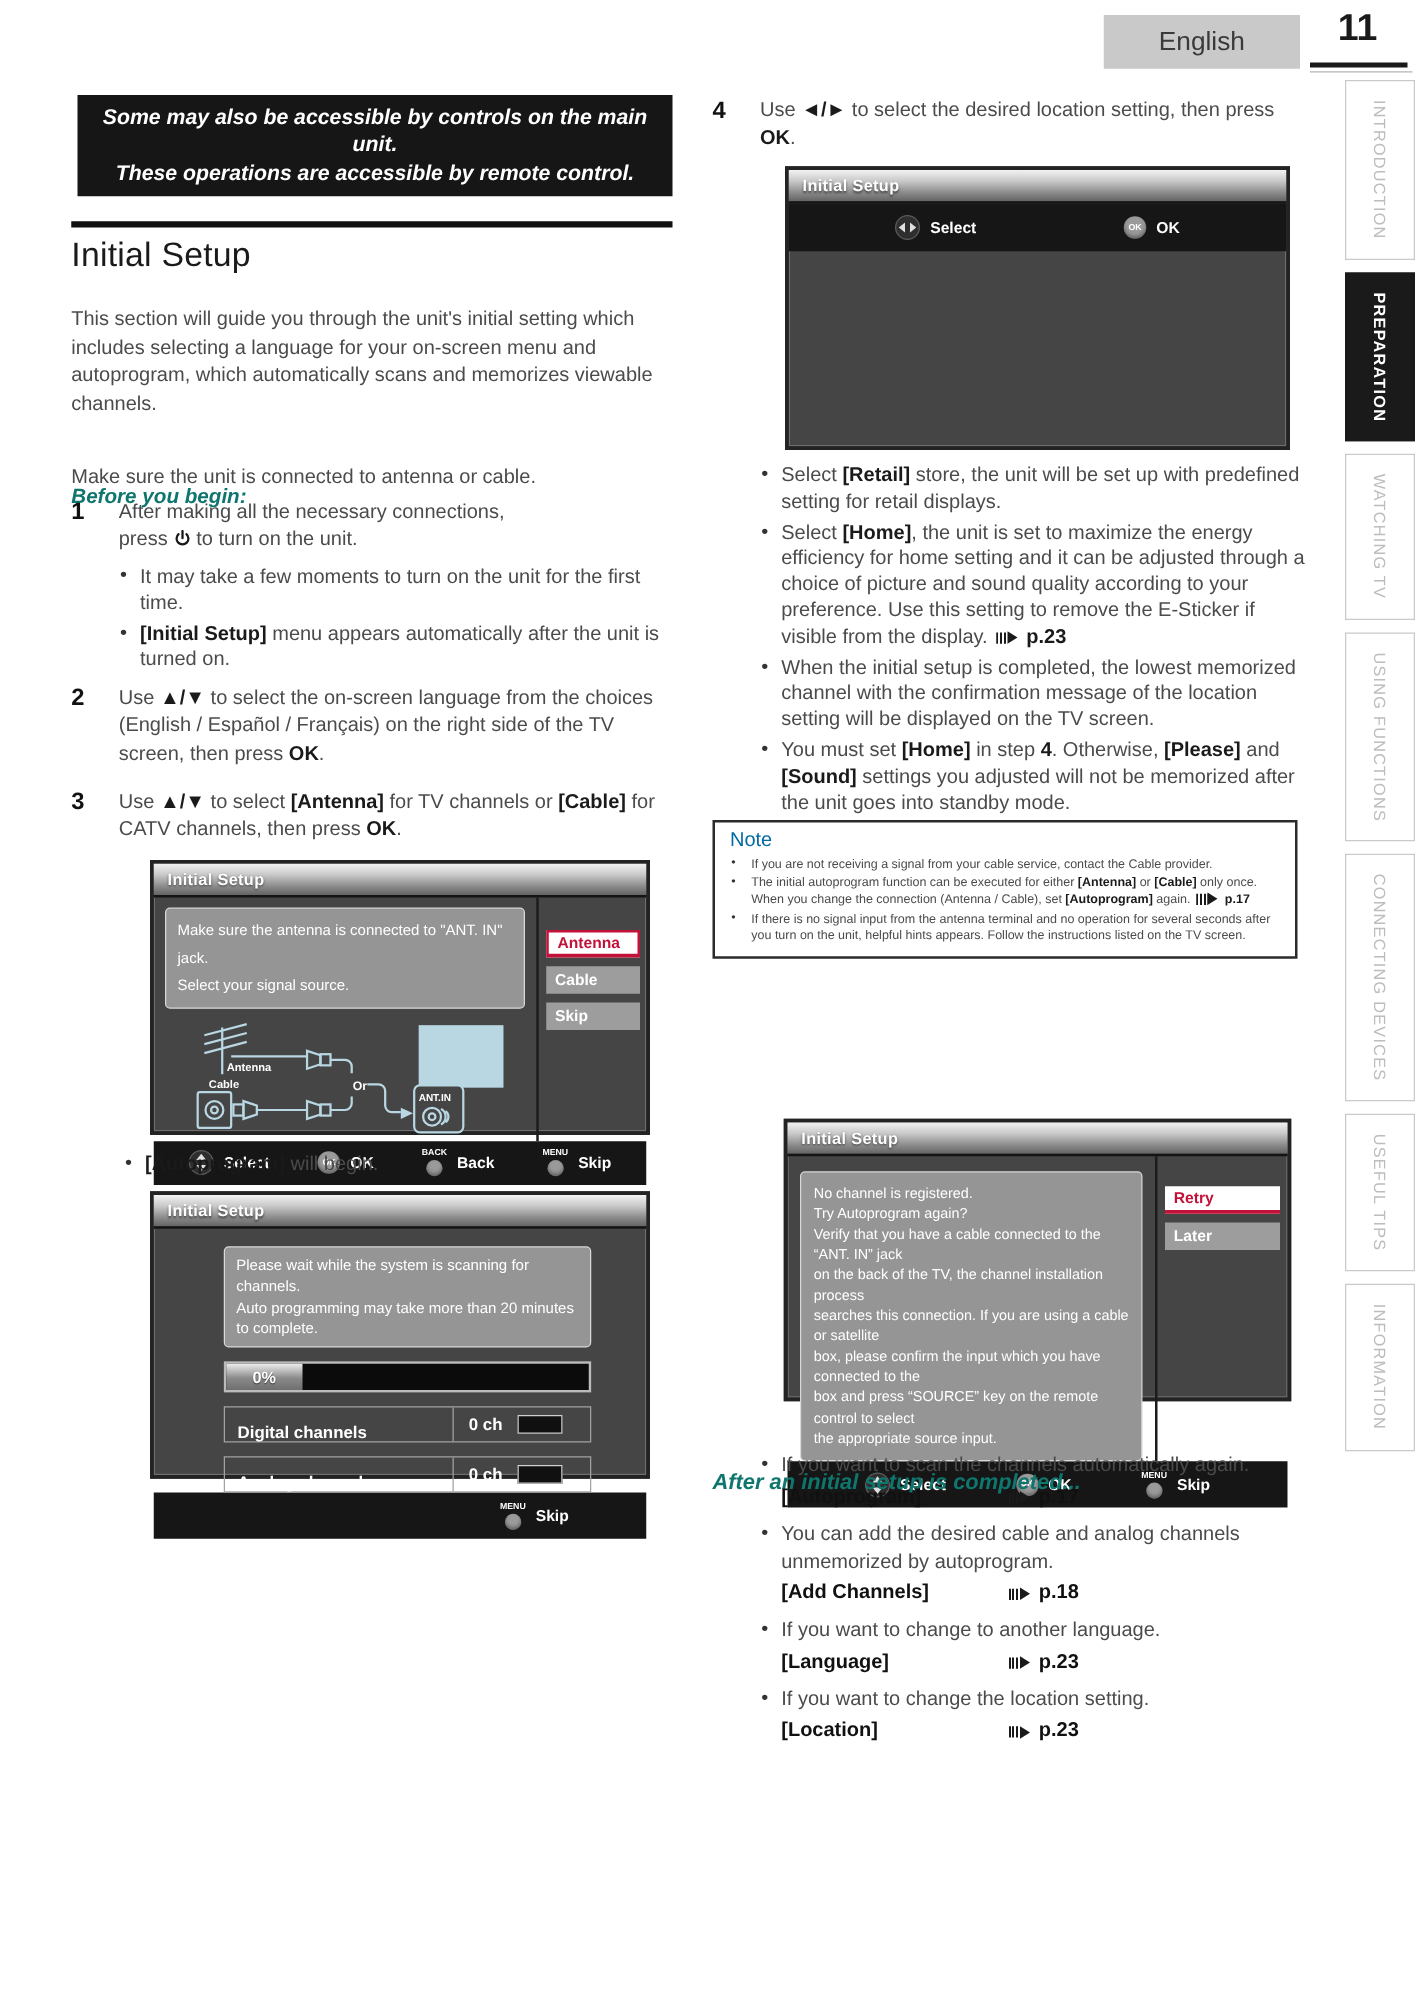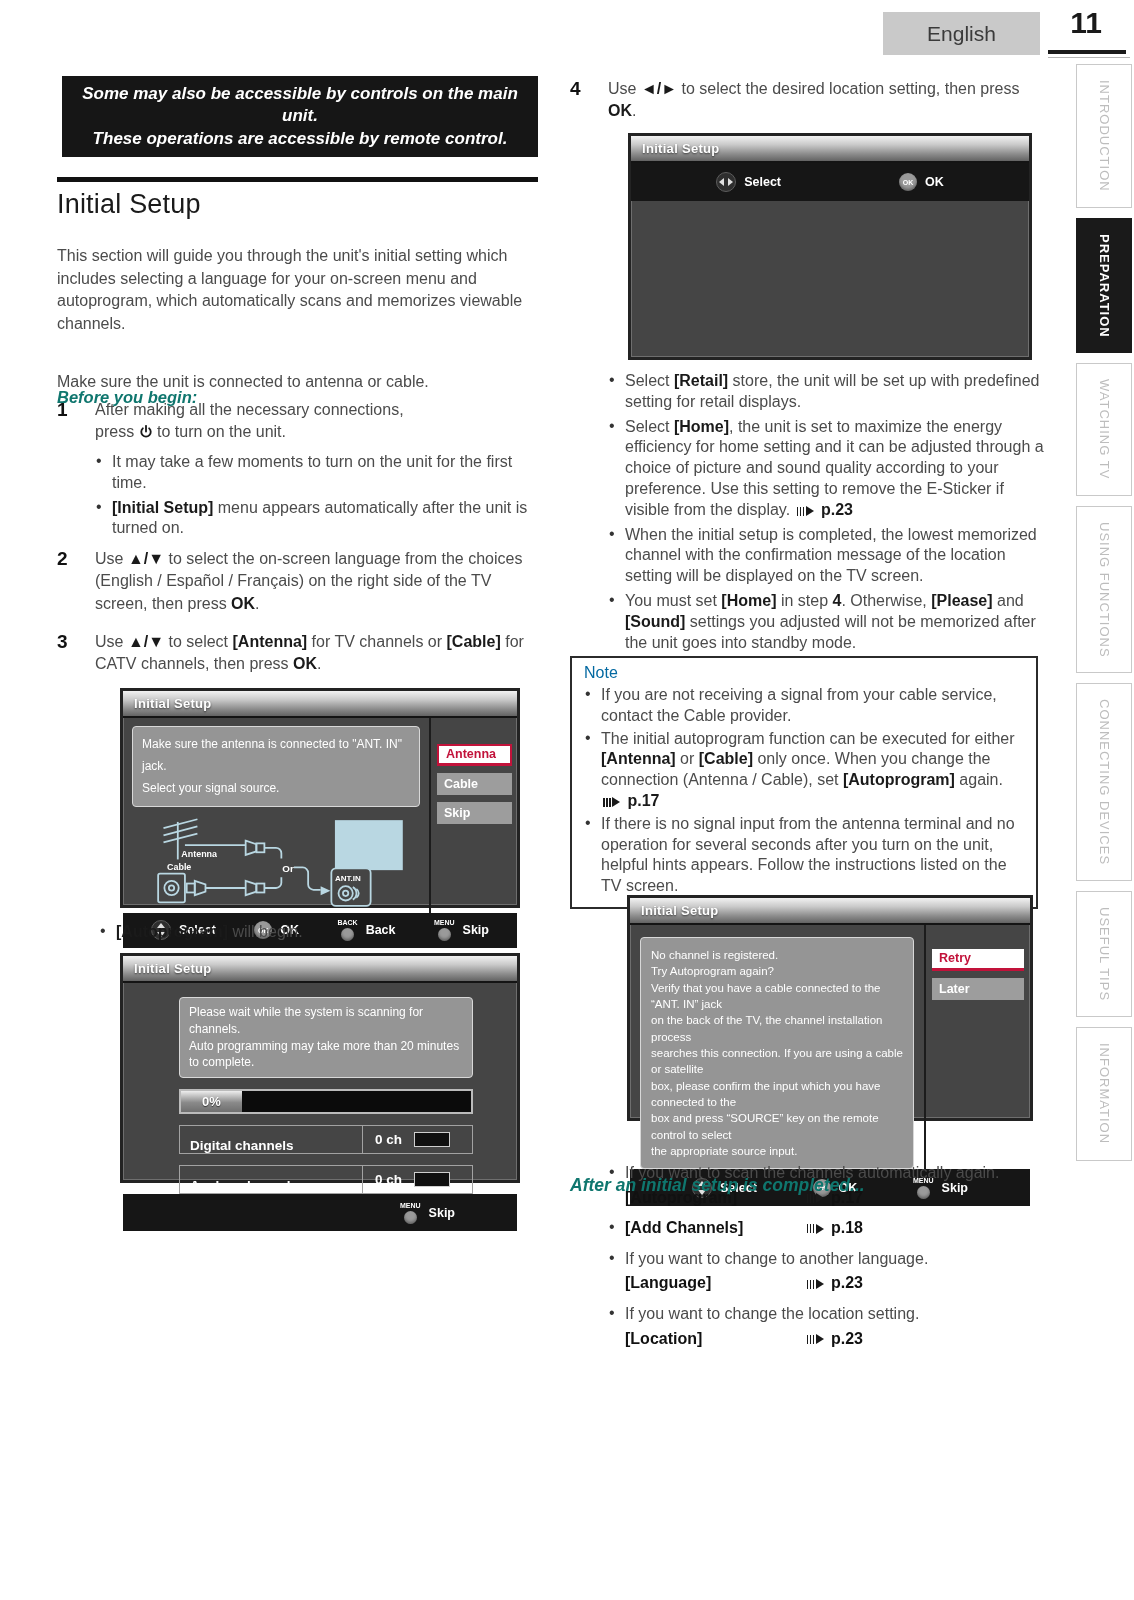--- a/index.html
+++ b/index.html
@@ -38,21 +38,21 @@
   .bi{position:relative;padding-left:17px;margin-bottom:4px;font-size:16px;line-height:1.3;color:#4b4b4b;}
   .bi::before{content:"\2022";position:absolute;left:1px;top:-1px;color:#333;}
   .pw{width:14px;height:14px;vertical-align:-2px;color:#1a1a1a;}
   .jmp{display:inline-flex;align-items:center;margin:0 3px 0 2px;transform:translateY(1px);}
   .jmp .bars{width:9px;height:9px;background:repeating-linear-gradient(90deg,#1a1a1a 0 1.5px,transparent 1.5px 3px);}
   .jmp .head{width:0;height:0;border-left:8px solid #1a1a1a;border-top:5px solid transparent;border-bottom:5px solid transparent;}
 
   
   .note{left:570px;top:656px;width:468px;box-sizing:border-box;border:2px solid #2b2b2b;padding:6px 10px 8px 12px;}
   .note .nt{font-size:16px;color:#0369a1;margin-bottom:3px;}
-  .note .bi{font-size:16px;margin-bottom:2px;}
+  .note .bi{font-size:10px;margin-bottom:2px;}
 
   
   .afterh{left:570px;top:1133px;font-size:17.5px;}
   .afterlist{left:608px;top:1162px;width:436px;}
   .ai{position:relative;padding-left:17px;margin-bottom:9px;font-size:16px;line-height:1.35;}
   .ai::before{content:"\2022";position:absolute;left:1px;top:-1px;color:#333;}
   .ai .ref{display:flex;align-items:center;margin-top:3px;}
   .ai .lbl{font-weight:bold;color:#111;width:180px;}
   .ai .pg{font-weight:bold;color:#111;margin-left:4px;}
 
@@ -364,20 +364,21 @@
       <div class="ref">
           <span class="lbl">[Autoprogram]</span>
           <span class="jmp">
             <span class="bars"></span>
             <span class="head"></span>
           </span>
           <span class="pg">p.17</span>
         </div>
     </div>
     <div class="ai">
+      <div class="desc"><span>You can add the desired cable and analog channels unmemorized by autoprogram.</span></div>
       <div class="ref">
           <span class="lbl">[Add Channels]</span>
           <span class="jmp">
             <span class="bars"></span>
             <span class="head"></span>
           </span>
           <span class="pg">p.18</span>
         </div>
     </div>
     <div class="ai">

